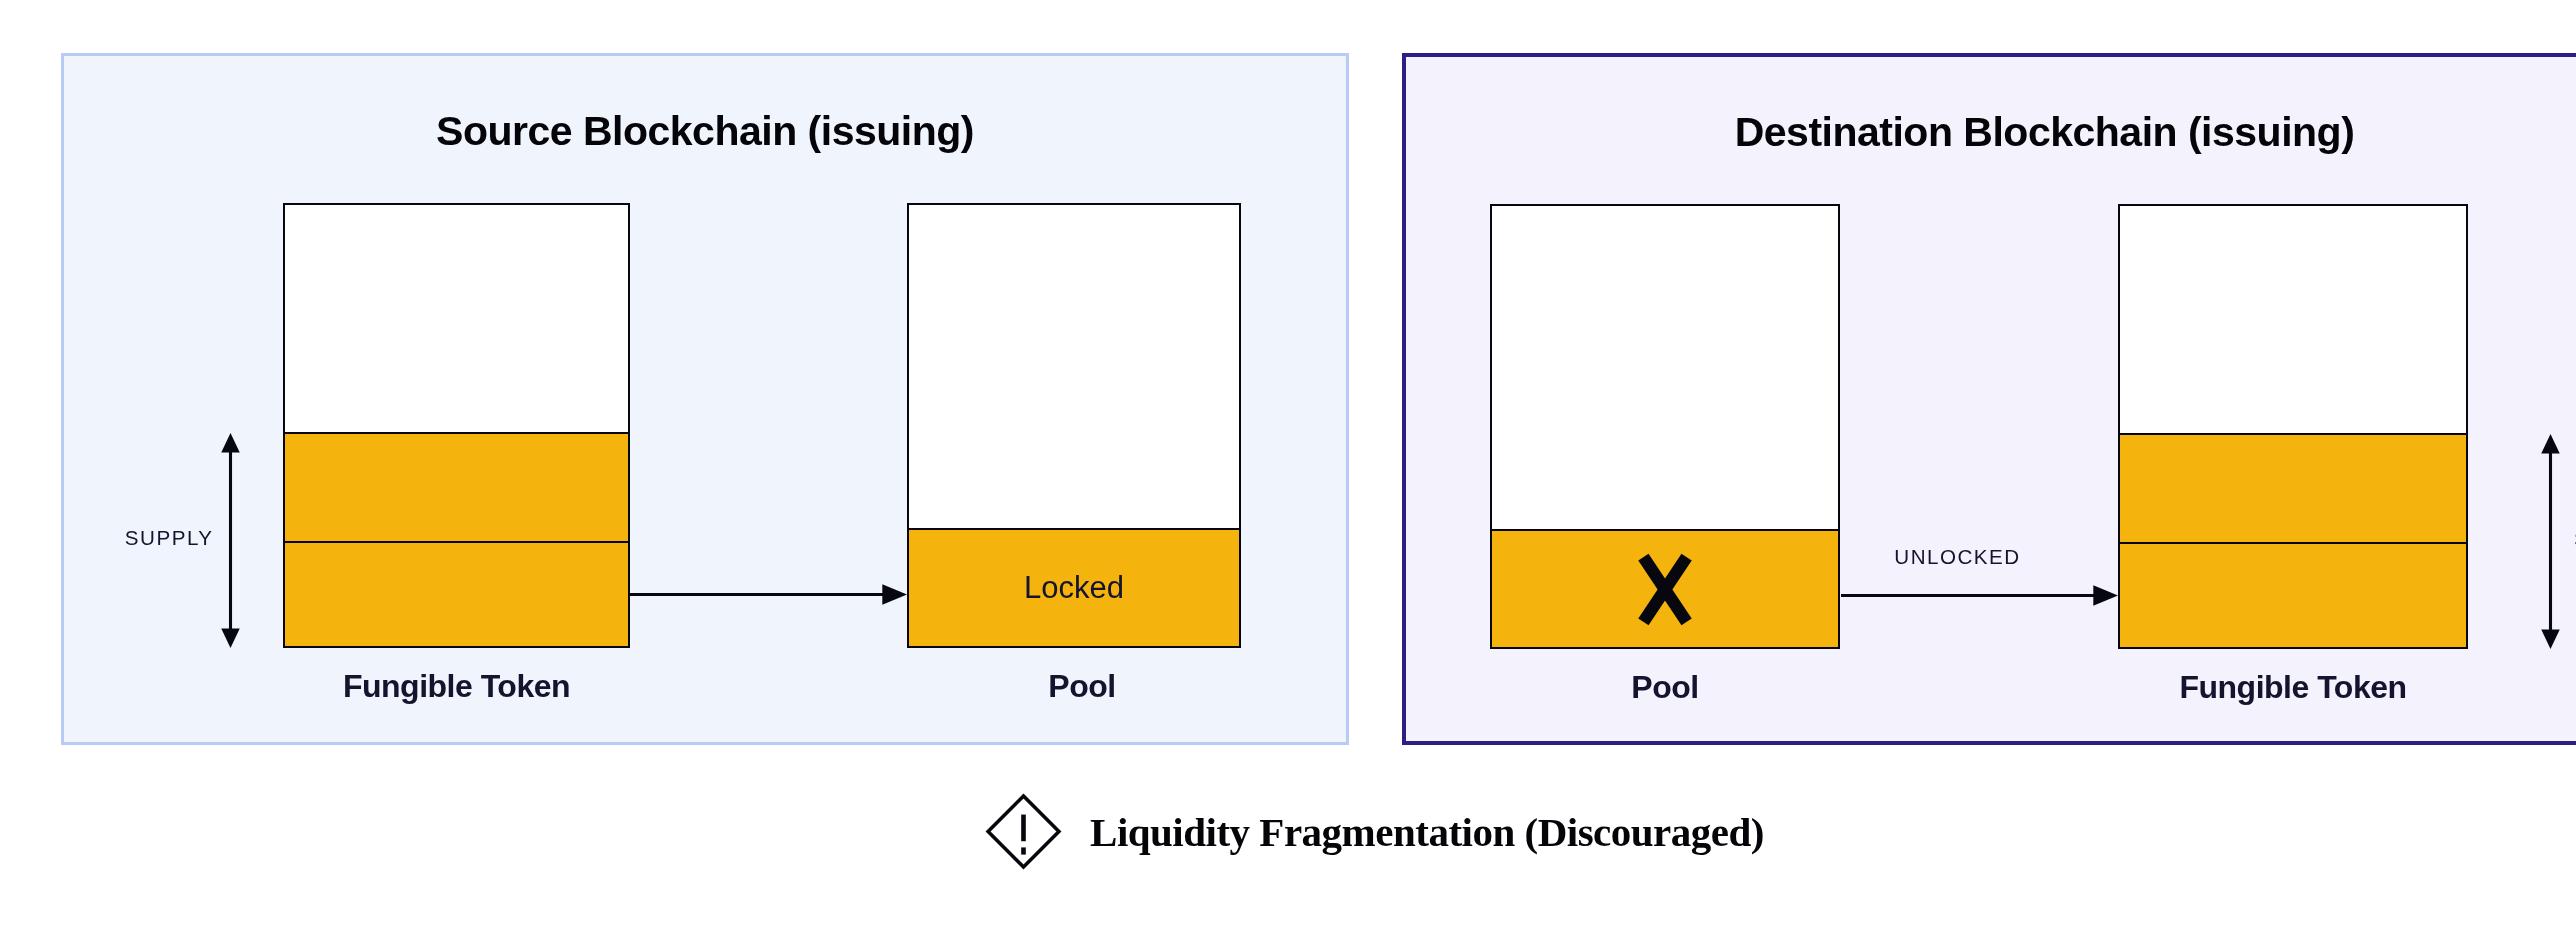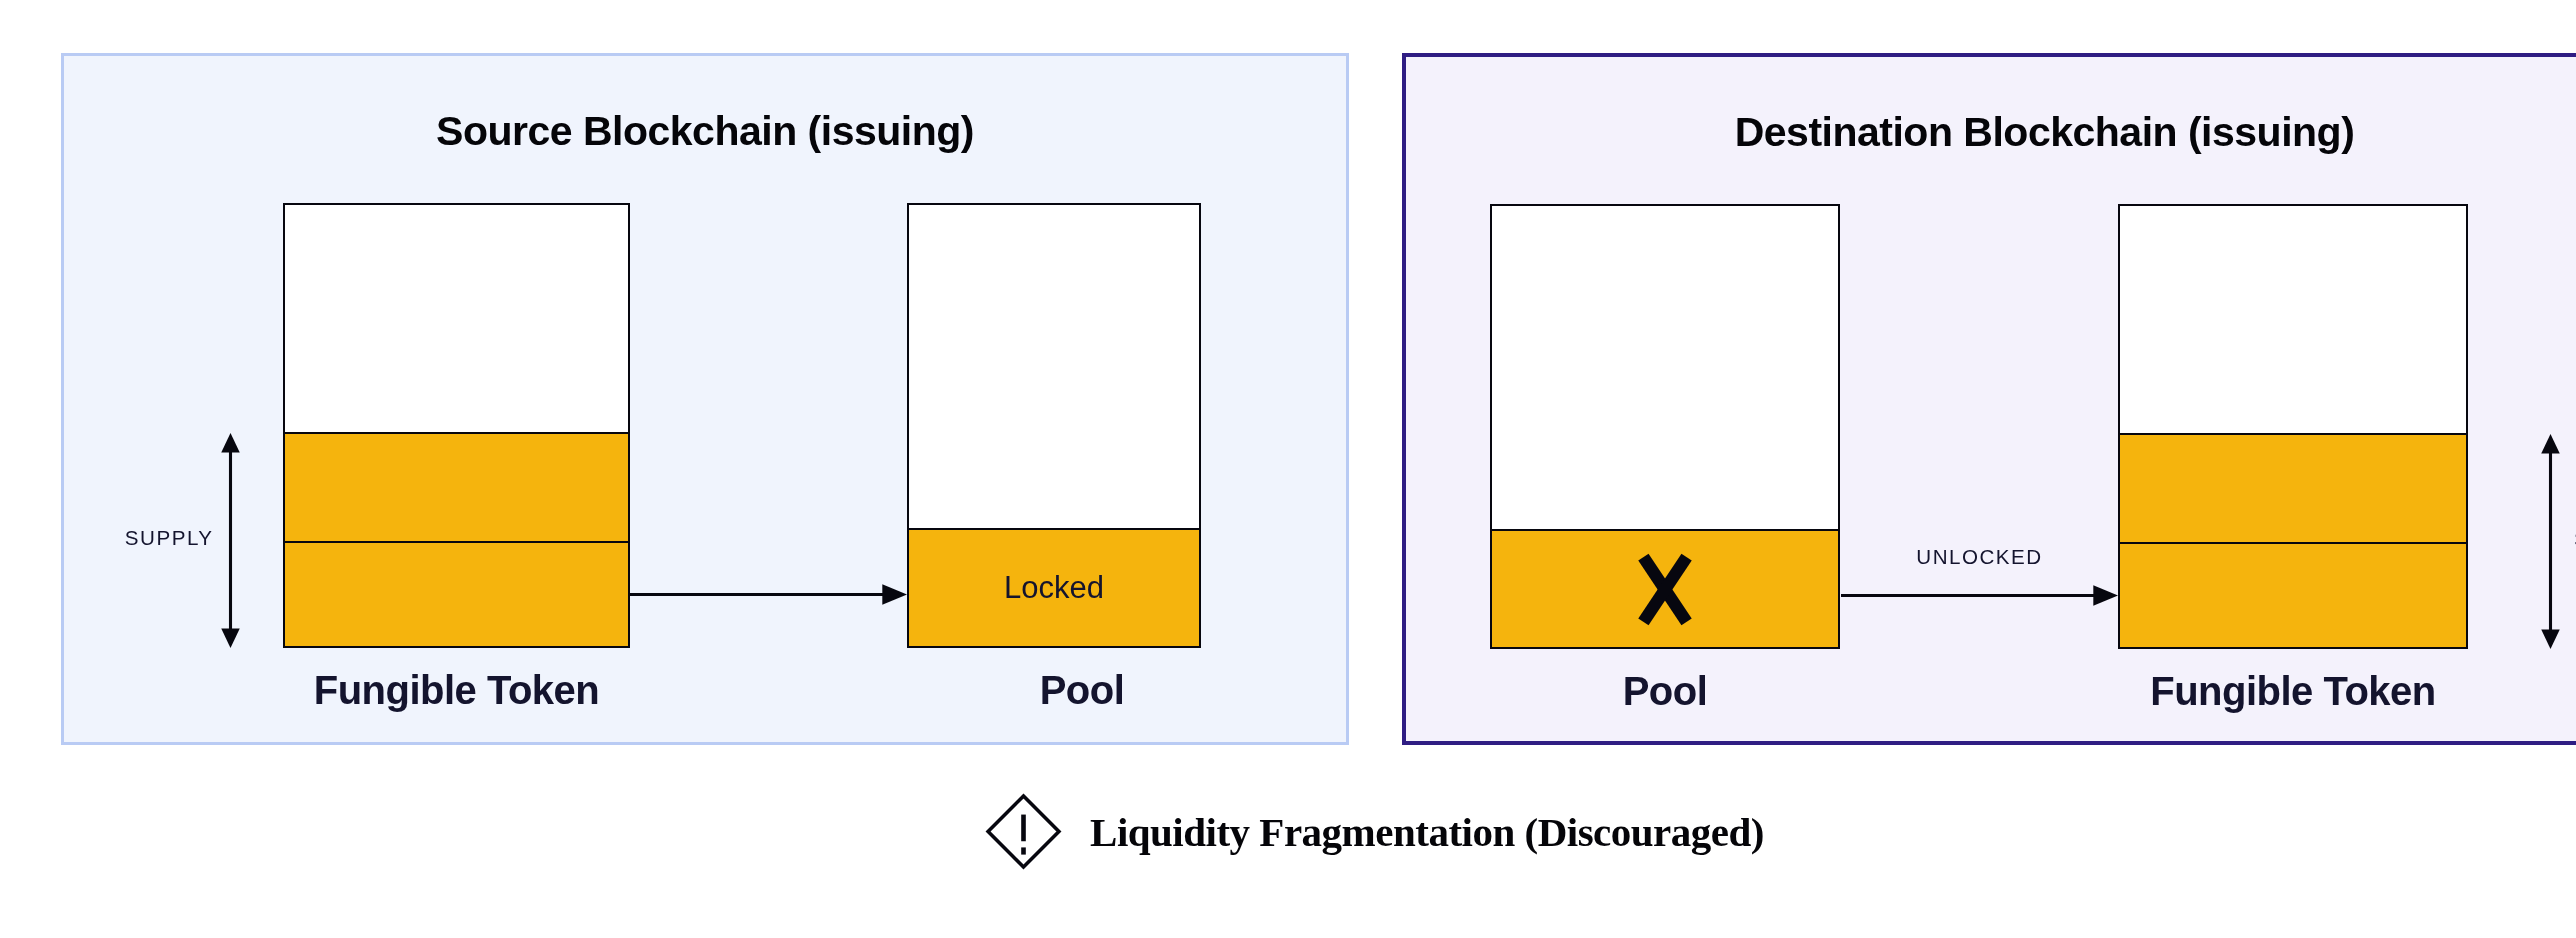--- a/index.html
+++ b/index.html
@@ -28,21 +28,21 @@
   .seg.orange{background:var(--orange);border-top:2.1px solid var(--ink);
     display:flex;align-items:center;justify-content:center;}
   .ft-white{flex:446;}
   .ft-orange-a{flex:211;}
   .ft-orange-b{flex:203;}
   .pool-white{flex:636;}
   .pool-orange{flex:228;}
 
   .locked-text{font-size:31px;font-weight:500;color:var(--label);}
 
-  .bar-label{position:absolute;text-align:center;font-size:40px;font-weight:600;
+  .bar-label{position:absolute;text-align:center;font-size:32px;font-weight:600;
     color:var(--label);letter-spacing:-0.5px;}
 
   .cap-label{position:absolute;font-size:20.6px;font-weight:500;color:var(--label);
     letter-spacing:1.5px;}
 
   .arrow-svg{position:absolute;display:block;}
 
   .caption{position:absolute;left:0;top:793px;width:100%;
     display:flex;align-items:center;justify-content:center;gap:28px;}
   .caption-text{font-size:41px;font-weight:700;color:#050509;letter-spacing:-0.5px;font-family:Liberation Serif, serif;}
@@ -67,21 +67,21 @@
       <div class="seg orange ft-orange-a"></div>
       <div class="seg orange ft-orange-b"></div>
     </div>
     <div class="bar-label" style="left:219px;top:612px;width:347px;">Fungible Token</div>
 
     <svg class="arrow-svg" style="left:566px;top:523px;" width="277" height="31" viewBox="0 0 538 60">
       <line x1="0" y1="30" x2="492" y2="30" stroke="#07070F" stroke-width="6"></line>
       <polygon points="538,30 490,10 490,50" fill="#07070F"></polygon>
     </svg>
 
-    <div class="bar" style="left:843px;top:147px;width:294px;height:445px;">
+    <div class="bar" style="left:843px;top:147px;width:334px;height:445px;">
       <div class="seg pool-white"></div>
       <div class="seg orange pool-orange">
         <span class="locked-text">Locked</span>
       </div>
     </div>
     <div class="bar-label" style="left:843px;top:612px;width:350px;">Pool</div>
   </section>
 
   <section class="panel dest">
     <div class="panel-title">Destination Blockchain (issuing)</div>
@@ -90,21 +90,21 @@
       <div class="seg pool-white"></div>
       <div class="seg orange pool-orange">
         <svg width="58" height="73" viewBox="0 0 112 142">
           <line x1="14" y1="8" x2="98" y2="134" stroke="#07070F" stroke-width="24"></line>
           <line x1="98" y1="8" x2="14" y2="134" stroke="#07070F" stroke-width="24"></line>
         </svg>
       </div>
     </div>
     <div class="bar-label" style="left:84px;top:612px;width:350px;">Pool</div>
 
-    <div class="cap-label" style="left:435px;top:488px;width:277px;text-align:center;">UNLOCKED</div>
+    <div class="cap-label" style="left:413px;top:488px;width:277px;text-align:center;">UNLOCKED</div>
     <svg class="arrow-svg" style="left:435px;top:523px;" width="277" height="31" viewBox="0 0 538 60">
       <line x1="0" y1="30" x2="492" y2="30" stroke="#07070F" stroke-width="6"></line>
       <polygon points="538,30 490,10 490,50" fill="#07070F"></polygon>
     </svg>
 
     <div class="bar" style="left:712px;top:147px;width:350px;height:445px;">
       <div class="seg ft-white"></div>
       <div class="seg orange ft-orange-a"></div>
       <div class="seg orange ft-orange-b"></div>
     </div>

